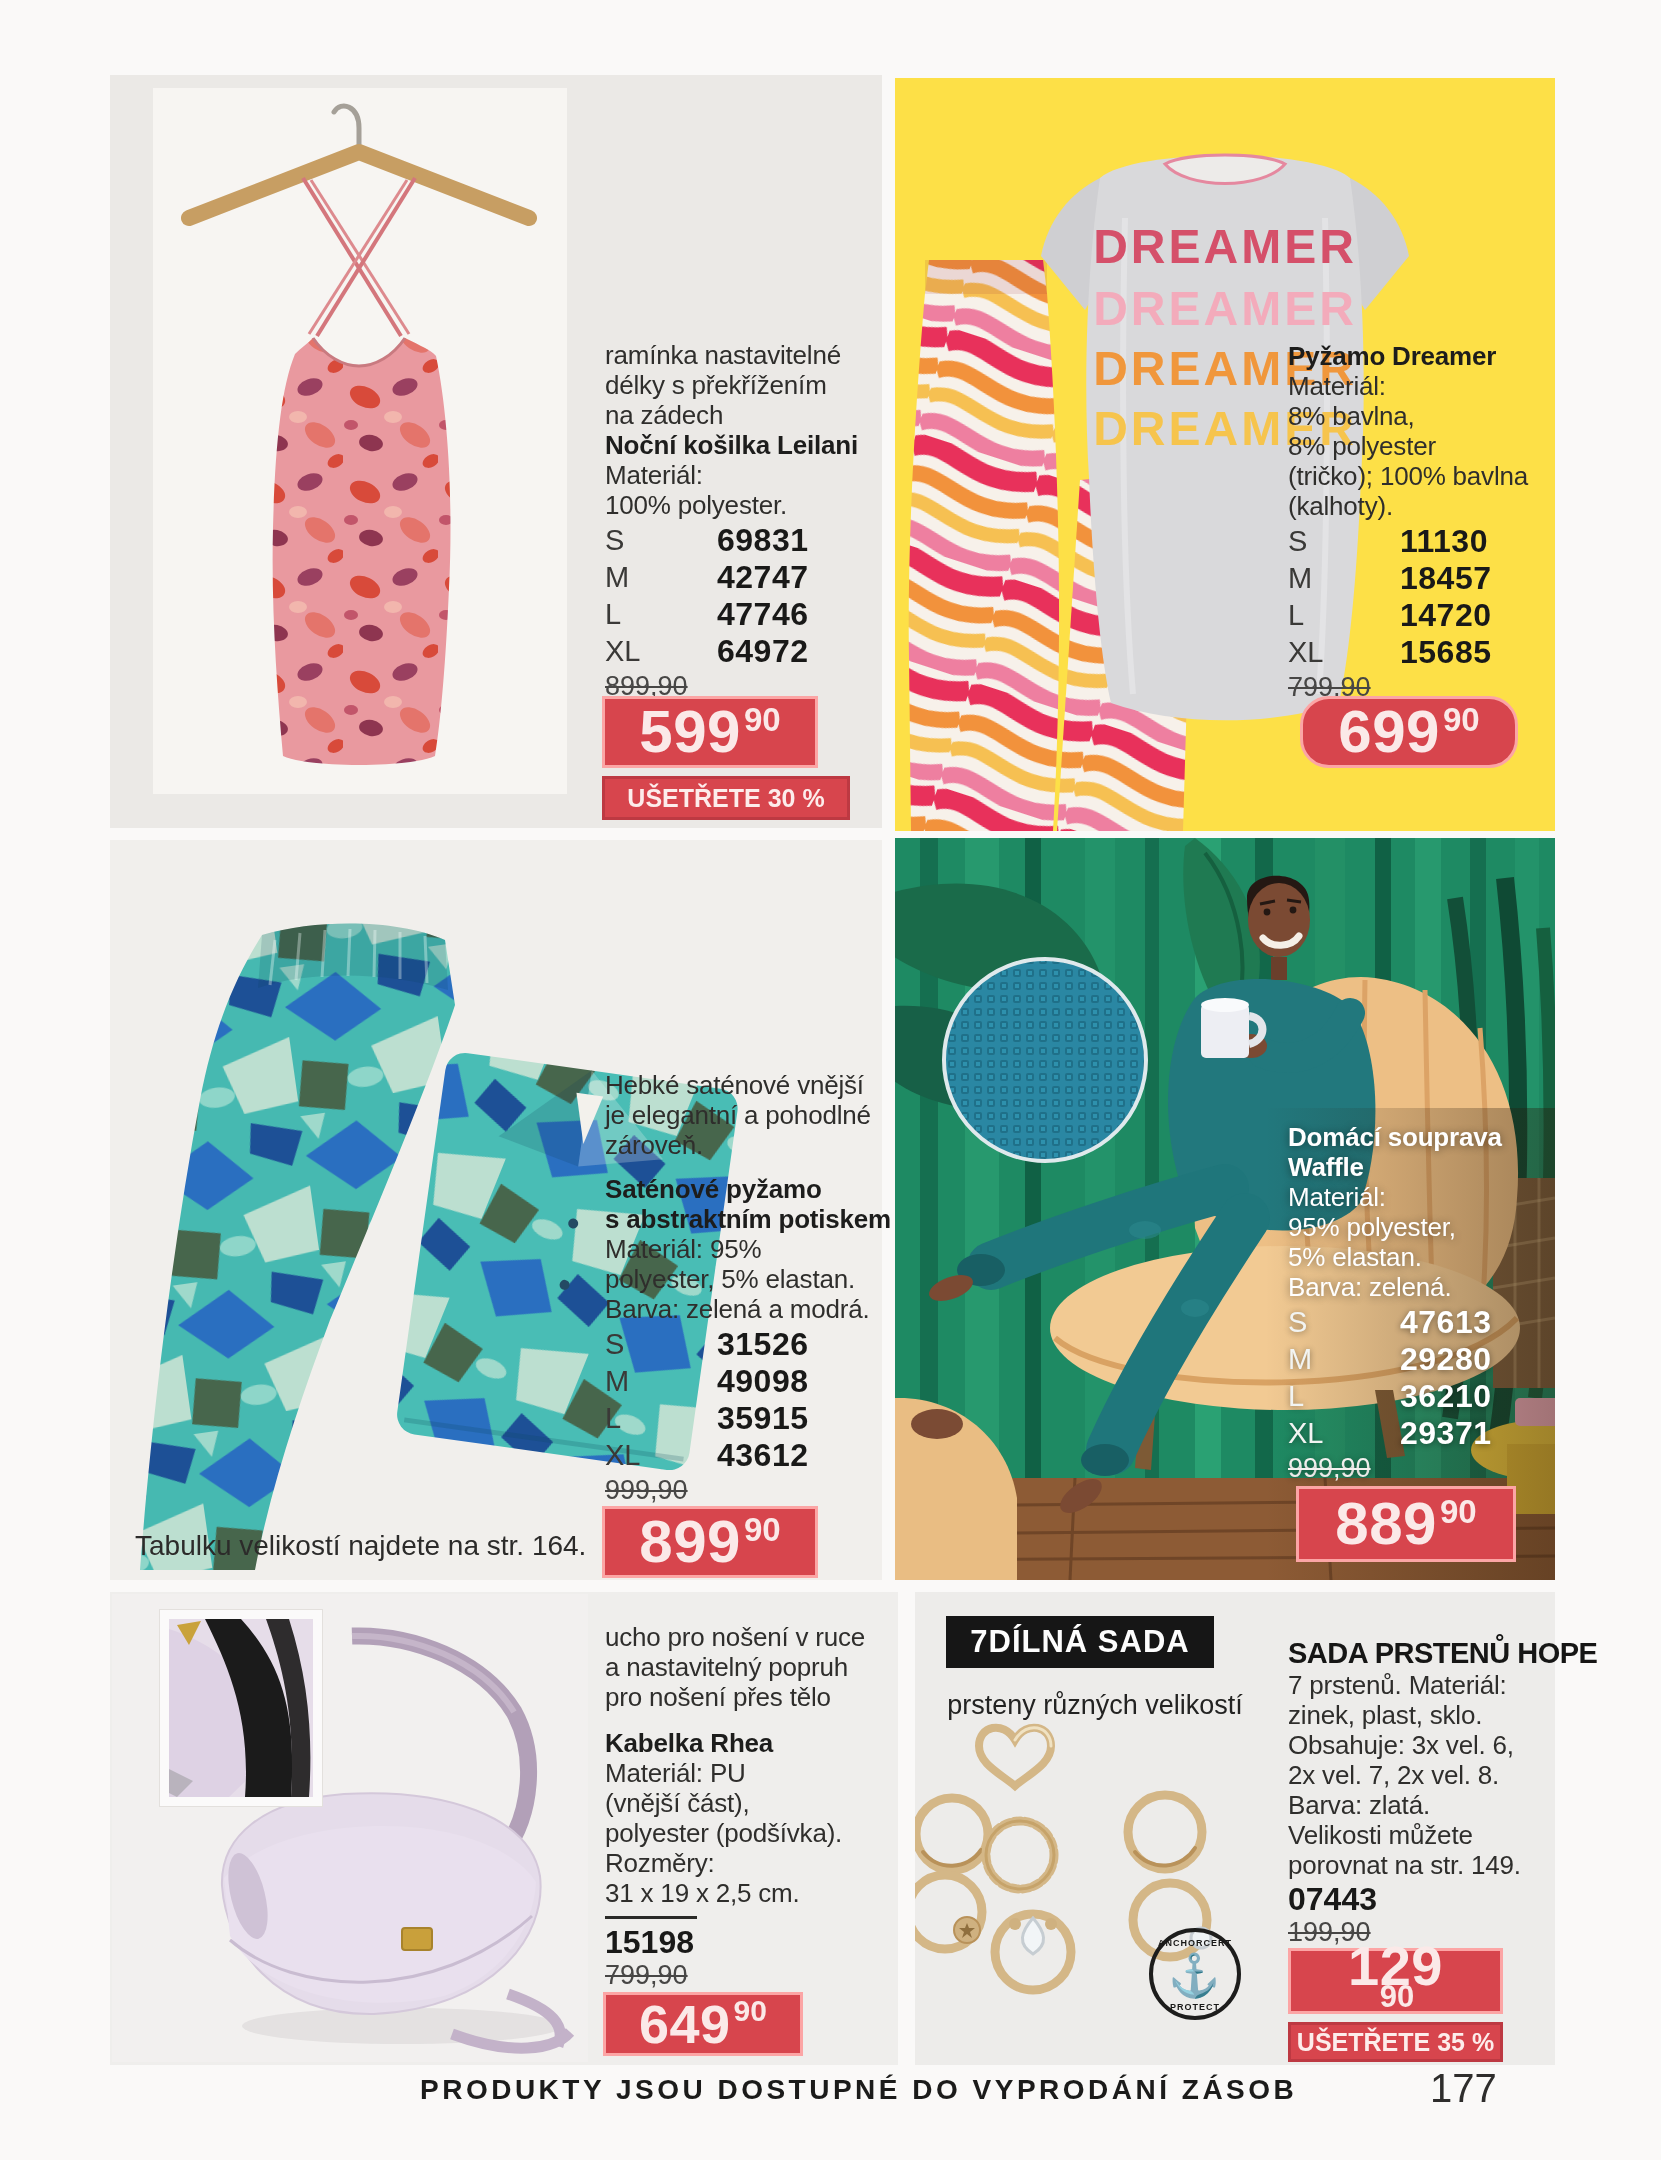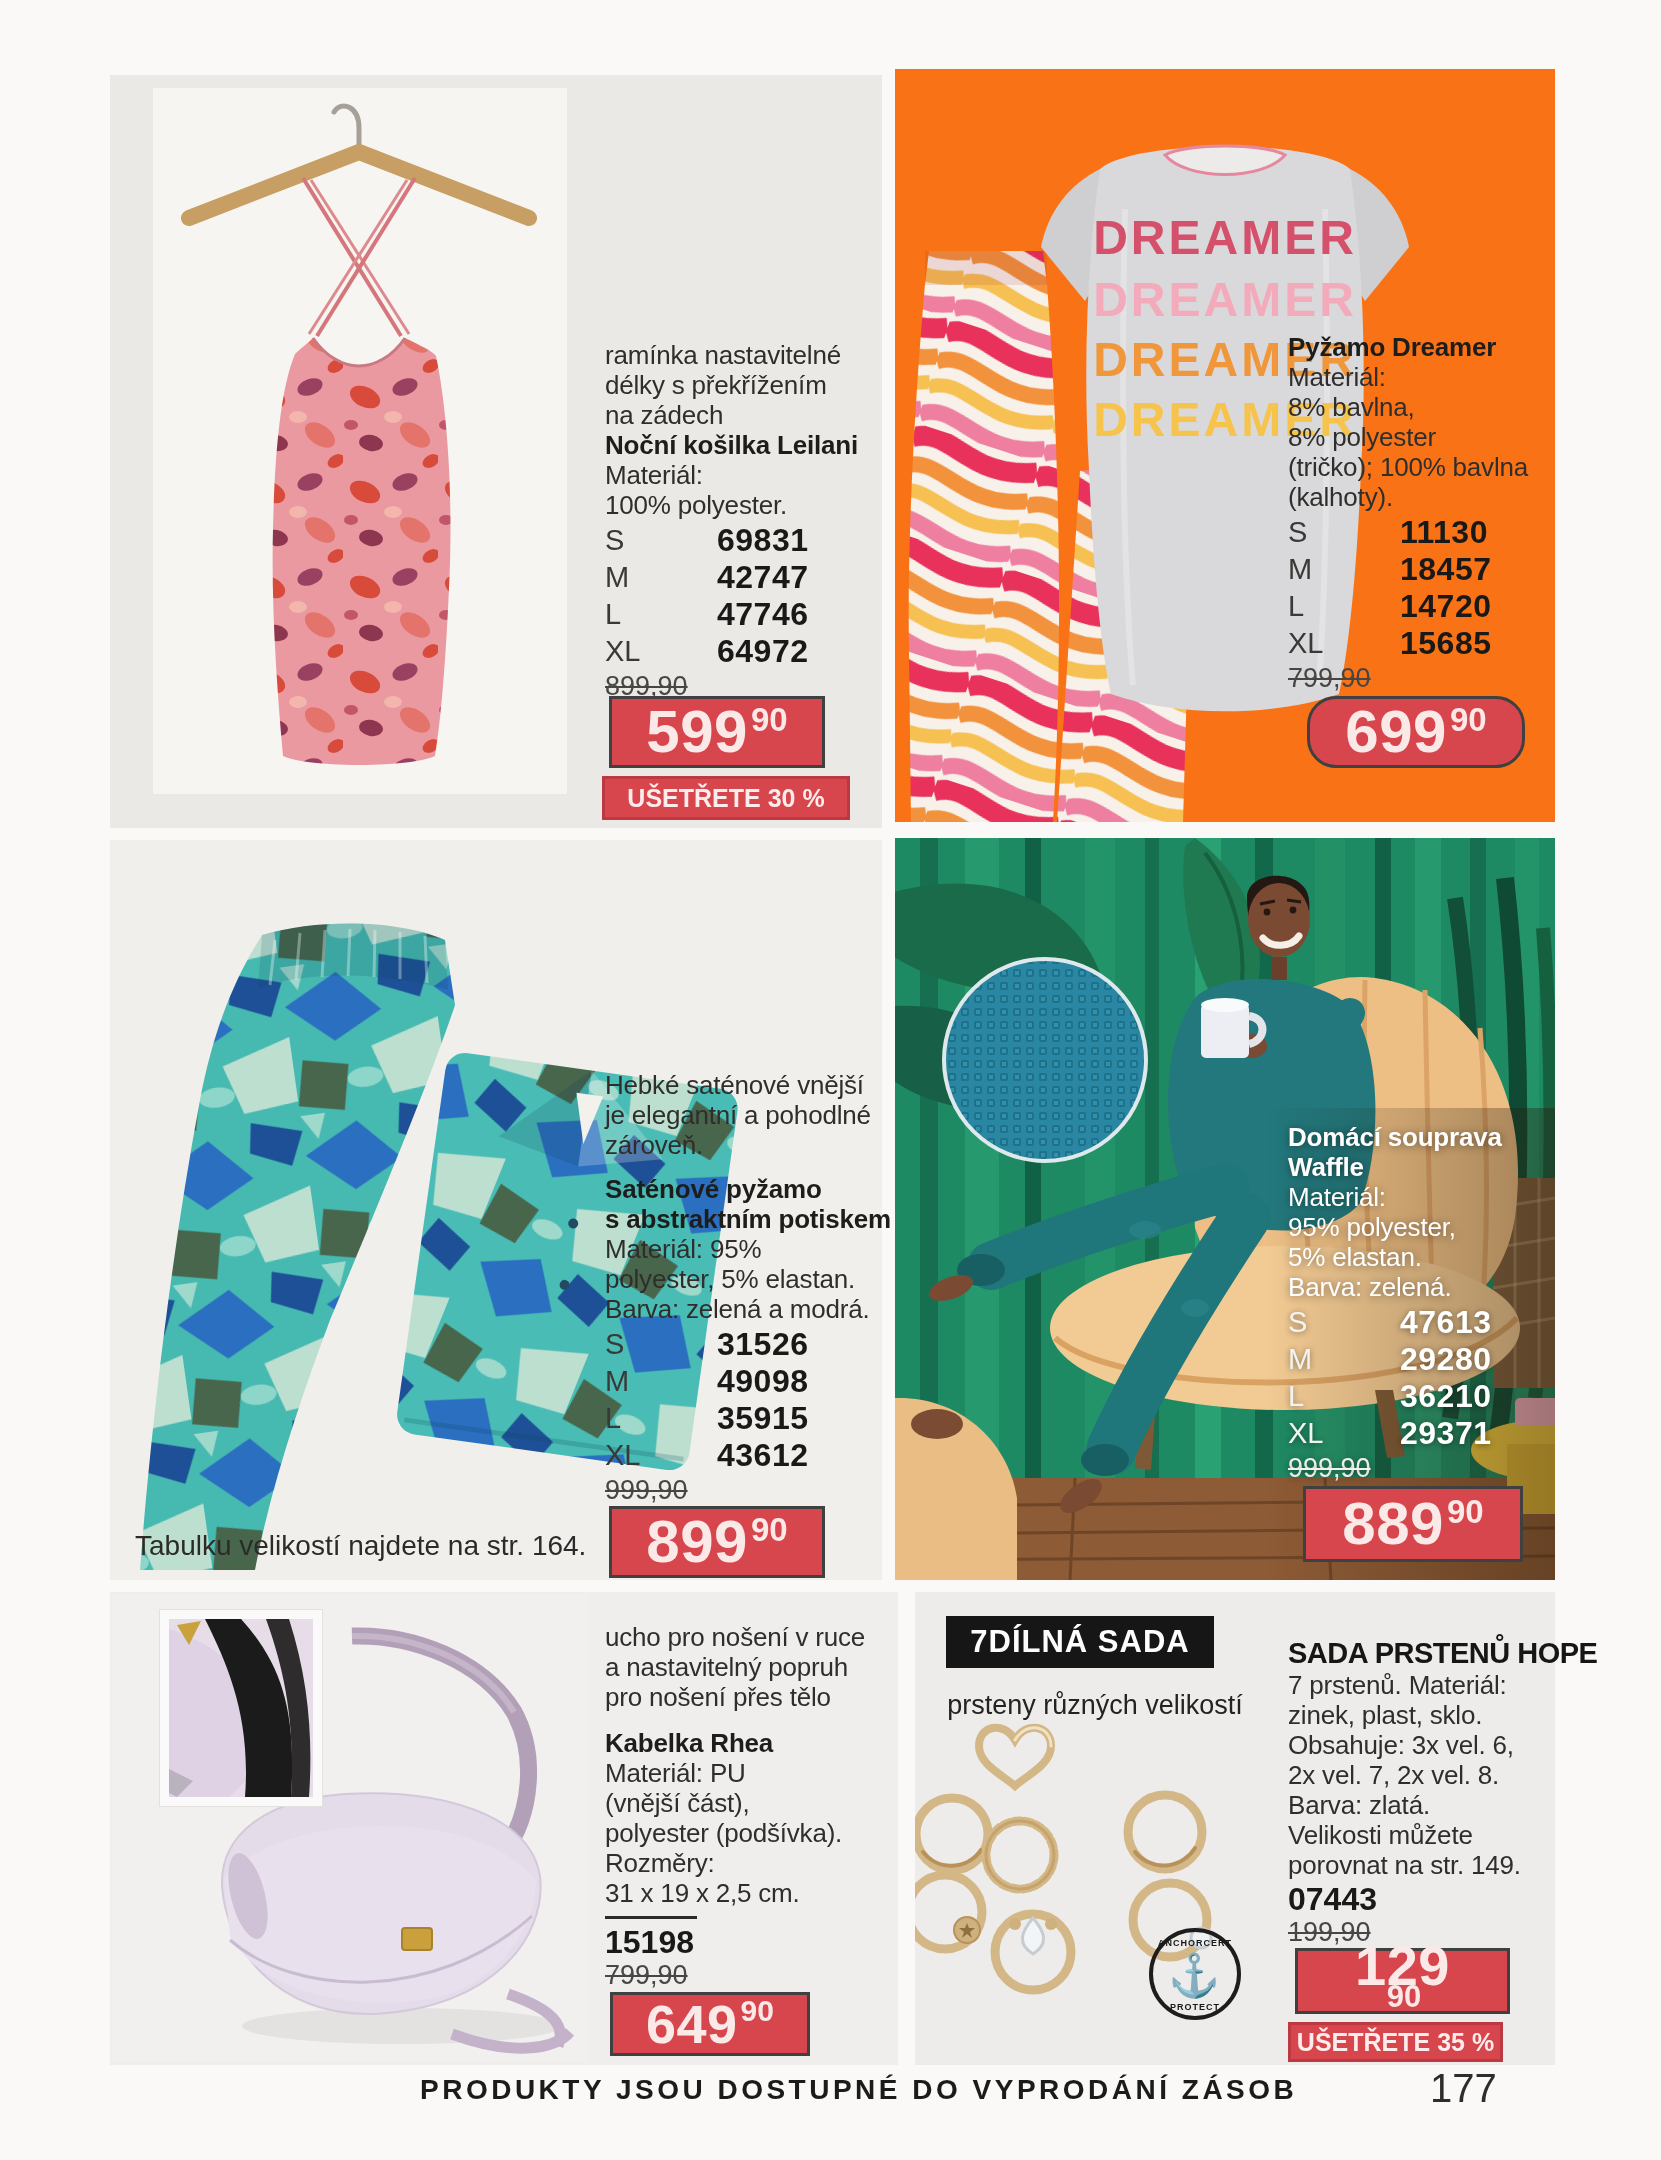--- a/index.html
+++ b/index.html
@@ -15,22 +15,22 @@
   .ln{font-size:26px;line-height:30px;color:#2f2e2c;white-space:nowrap;letter-spacing:-0.2px;}
   .bold{font-weight:bold;color:#1d1d1c;}
   .gap14{height:14px;} .gap16{height:16px;}
   .sizes{margin-top:2px;}
   .srow{display:flex;align-items:center;height:37px;white-space:nowrap;}
   .slabel{width:112px;font-size:29px;color:#3a3937;}
   .scode{font-weight:bold;font-size:32px;letter-spacing:0.5px;color:#191918;}
   .oldprice{font-size:27px;line-height:28px;color:#474645;text-decoration:line-through;margin-top:2px;white-space:nowrap;}
   .codebig{font-size:32px;font-weight:bold;line-height:34px;color:#191918;margin-top:6px;}
   .rule{width:92px;height:3px;background:#2a2a28;margin-top:8px;}
-  .pricebox{position:absolute;background:#d7454d;border:3px solid #404040;box-sizing:border-box;
-    display:flex;align-items:center;justify-content:center;color:#fbe9e8;margin-left:7px;}
+  .pricebox{position:absolute;background:#d7454d;border:3px solid #fca5a5;box-sizing:border-box;
+    display:flex;align-items:center;justify-content:center;color:#fbe9e8;}
   .pint{font-size:60px;font-weight:bold;letter-spacing:0.5px;line-height:1;}
   .psup{font-size:33px;font-weight:bold;margin-left:3px;transform:translateY(-13px);line-height:1;}
   .savebox{position:absolute;background:#d7454d;border:3px solid #bd3942;box-sizing:border-box;
     display:flex;align-items:center;justify-content:center;color:#fdeceb;font-weight:bold;font-size:25px;white-space:nowrap;}
   .white-t .ln{color:#ffffff;text-shadow:0 1px 8px rgba(0,0,0,0.45);}
   .white-t .bold{color:#ffffff;}
   .white-t .slabel{color:#f2f4f2;text-shadow:0 1px 6px rgba(0,0,0,0.45);}
   .white-t .scode{color:#ffffff;text-shadow:0 1px 6px rgba(0,0,0,0.45);}
   .white-t .oldprice{color:#f4f2f0;text-shadow:0 1px 6px rgba(0,0,0,0.4);}
   .badge{position:absolute;background:#161616;color:#fdfdfd;display:flex;align-items:center;justify-content:center;
@@ -105,21 +105,21 @@
     </div>
     <div class="oldprice">899,90</div>
   </div>
 </div>
 <div class="pricebox" style="left:602px;top:696px;width:216px;height:72px;">
   <span class="pint">599</span>
     <span class="psup">90</span>
 </div>
 <div class="savebox" style="left:602px;top:776px;width:248px;height:44px;">UŠETŘETE 30 %</div>
 
-<div class="cell" style="left:895px;top:69px;width:660px;height:753px;background:#f97316;">
+<div class="cell" style="left:895px;top:78px;width:660px;height:753px;background:#fde047;">
   <svg width="660" height="753" viewBox="0 0 660 753">
     <defs>
       <pattern id="swirl" width="130" height="110" patternUnits="userSpaceOnUse" patternTransform="rotate(18)">
         <rect width="130" height="110" fill="#f7f1ea"></rect>
         <path d="M0,15 C35,-8 65,38 130,10" stroke="#e8315b" stroke-width="20" fill="none"></path>
         <path d="M0,45 C35,22 65,68 130,40" stroke="#f2923c" stroke-width="16" fill="none"></path>
         <path d="M0,72 C35,49 65,95 130,67" stroke="#f6c052" stroke-width="14" fill="none"></path>
         <path d="M0,100 C35,77 65,123 130,95" stroke="#ee7fa0" stroke-width="16" fill="none"></path>
       </pattern>
     </defs>

